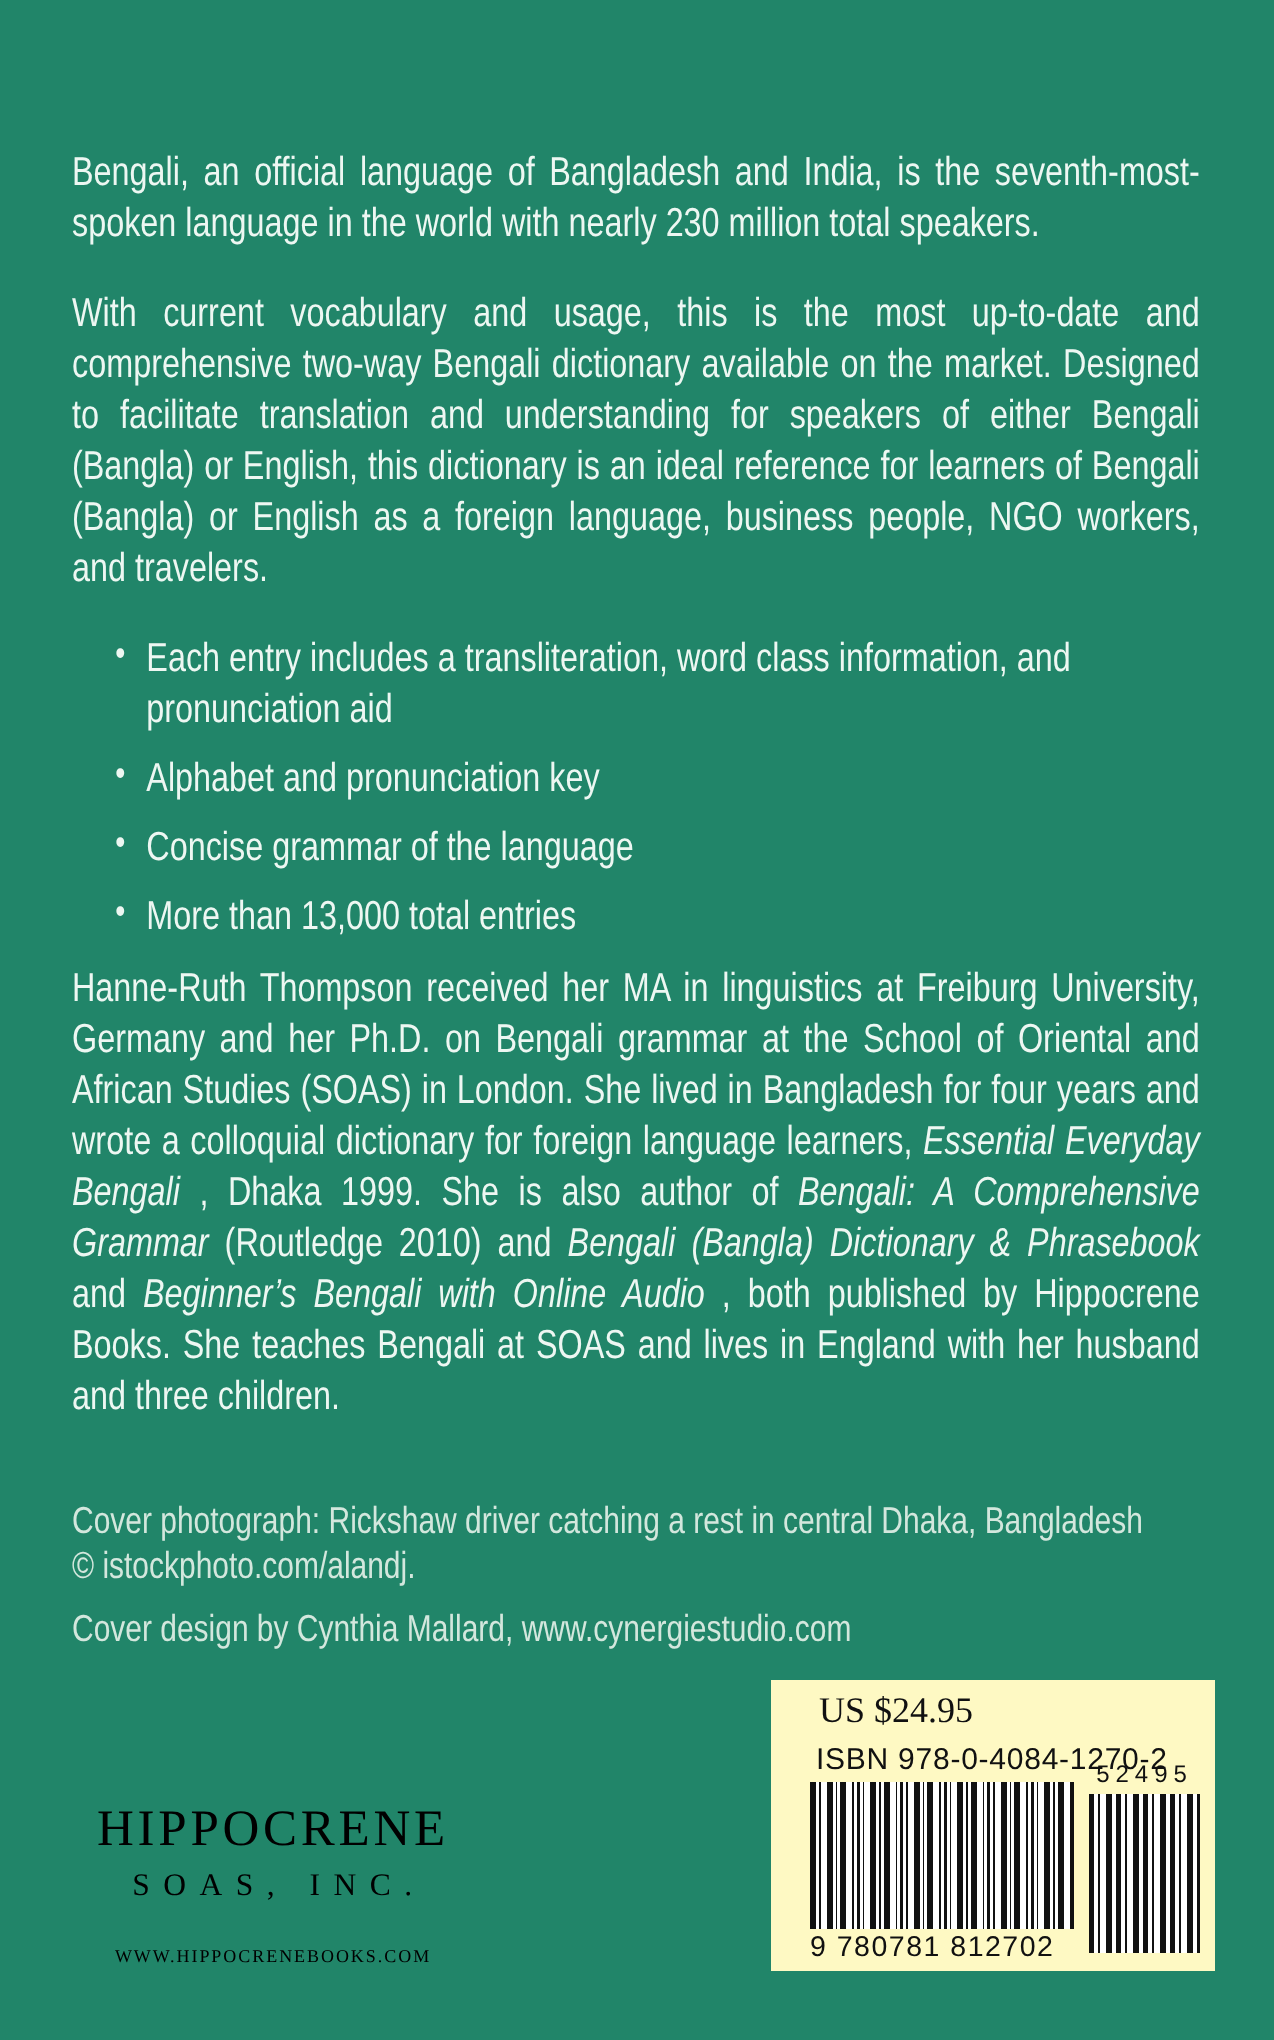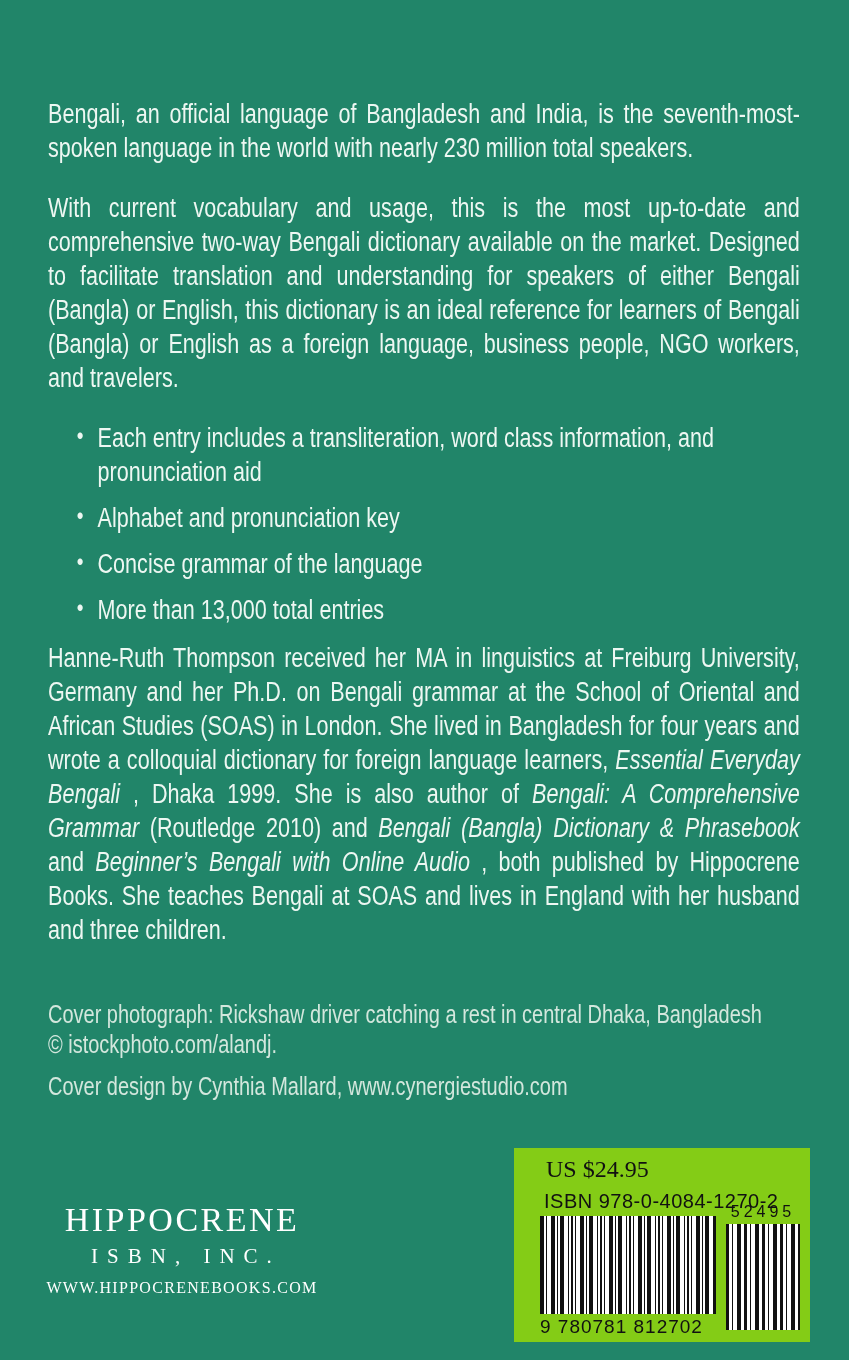--- a/index.html
+++ b/index.html
@@ -37,35 +37,34 @@
 
   .credits { margin-top: 52px; color: #D3E7DD; font-size: 25px; line-height: 30px; }
   .credit-line { text-align: left; }
   .credit-line.design { margin-top: 12px; }
 
   
   .publisher {
     position: absolute;
     left: 42px; top: 1201px; width: 280px;
     text-align: center;
-    color: #ffffff;
+    color: #000000;
     font-family: "Liberation Serif", serif;
   }
   .pub-name { font-size: 34px; letter-spacing: 2.5px; line-height: 38px; }
   .pub-type { font-size: 21px; letter-spacing: 9px; line-height: 25px; margin-top: 5px; padding-left: 8px; }
-  .pub-site { font-size: 16px; letter-spacing: 1.3px; line-height: 19px; margin-top: 9px; }
+  .pub-site { font-size: 12px; letter-spacing: 1.3px; line-height: 19px; margin-top: 26px; }
 
   
   .barcode-box {
     position: absolute;
     left: 514px; top: 1120px;
     width: 296px; height: 194px;
-    background: #84cc16;
+    background: #fef9c3;
     color: #111111;
-    margin-top: 28px;
   }
   .price {
     position: absolute; left: 32px; top: 8px;
     font-family: "Liberation Serif", serif;
     font-size: 24px;
   }
   .isbn {
     position: absolute; left: 30px; top: 42px;
     font-size: 20px; letter-spacing: 0.5px;
   }
@@ -143,21 +142,21 @@
 
     <div class="credits">
       <div class="credit-line">Cover photograph: Rickshaw driver catching a rest in central Dhaka, Bangladesh</div>
       <div class="credit-line">© istockphoto.com/alandj.</div>
       <div class="credit-line design">Cover design by Cynthia Mallard, www.cynergiestudio.com</div>
     </div>
   </div>
 
   <div class="publisher">
     <div class="pub-name">HIPPOCRENE</div>
-    <div class="pub-type">ISBN, INC.</div>
+    <div class="pub-type">SOAS, INC.</div>
     <div class="pub-site">WWW.HIPPOCRENEBOOKS.COM</div>
   </div>
 
   <div class="barcode-box">
     <div class="price">US $24.95</div>
     <div class="isbn">ISBN 978-0-4084-1270-2</div>
     <div class="main-code">
       <div class="bars-main"></div>
       <div class="ean-digits">9 780781 812702</div>
     </div>

